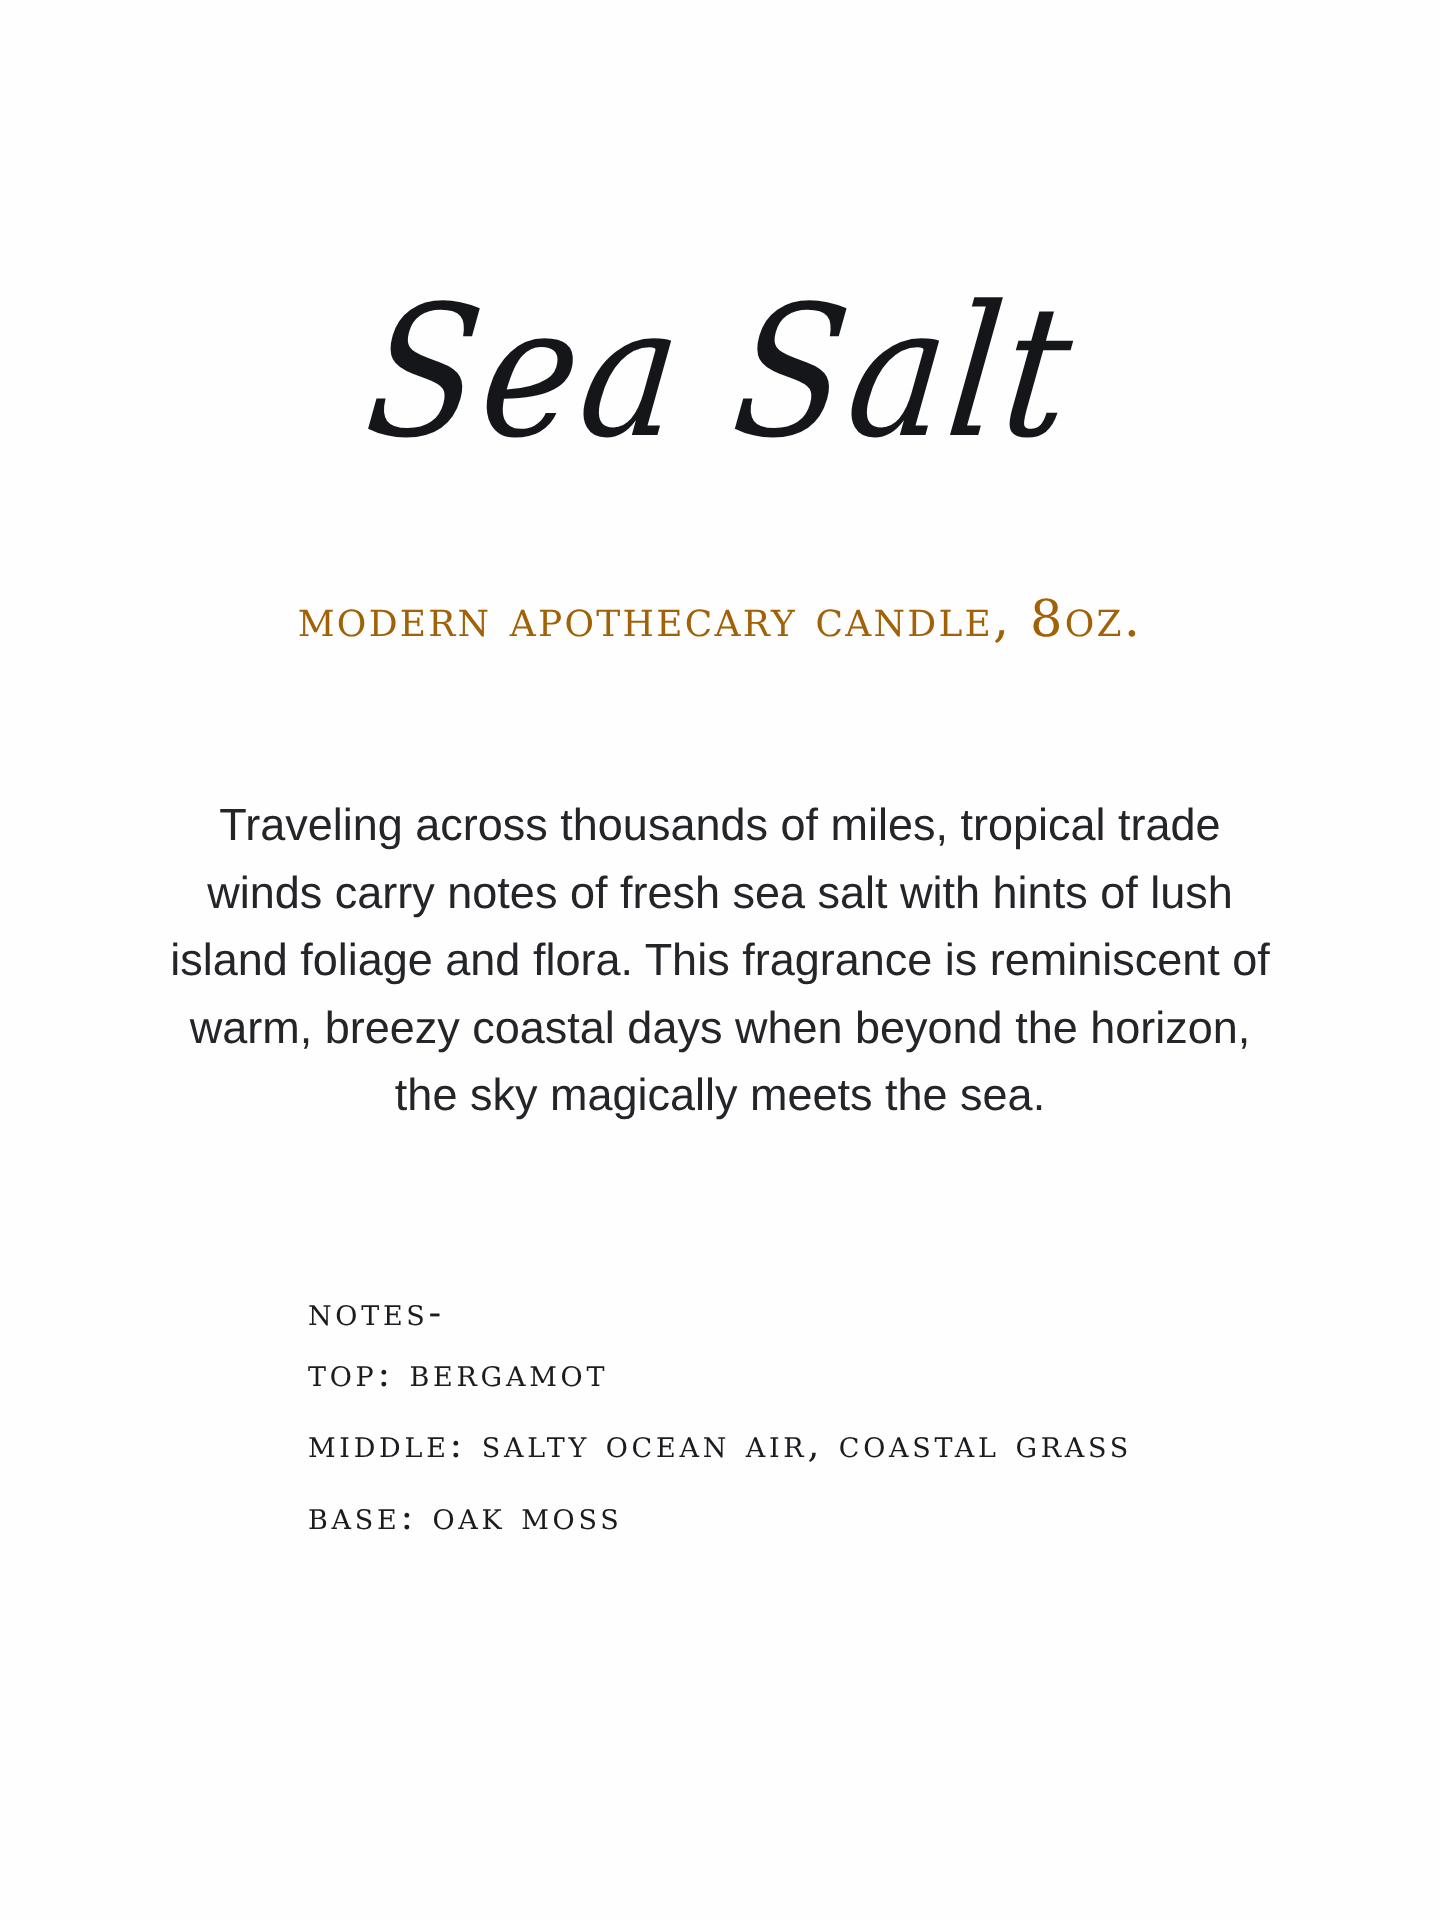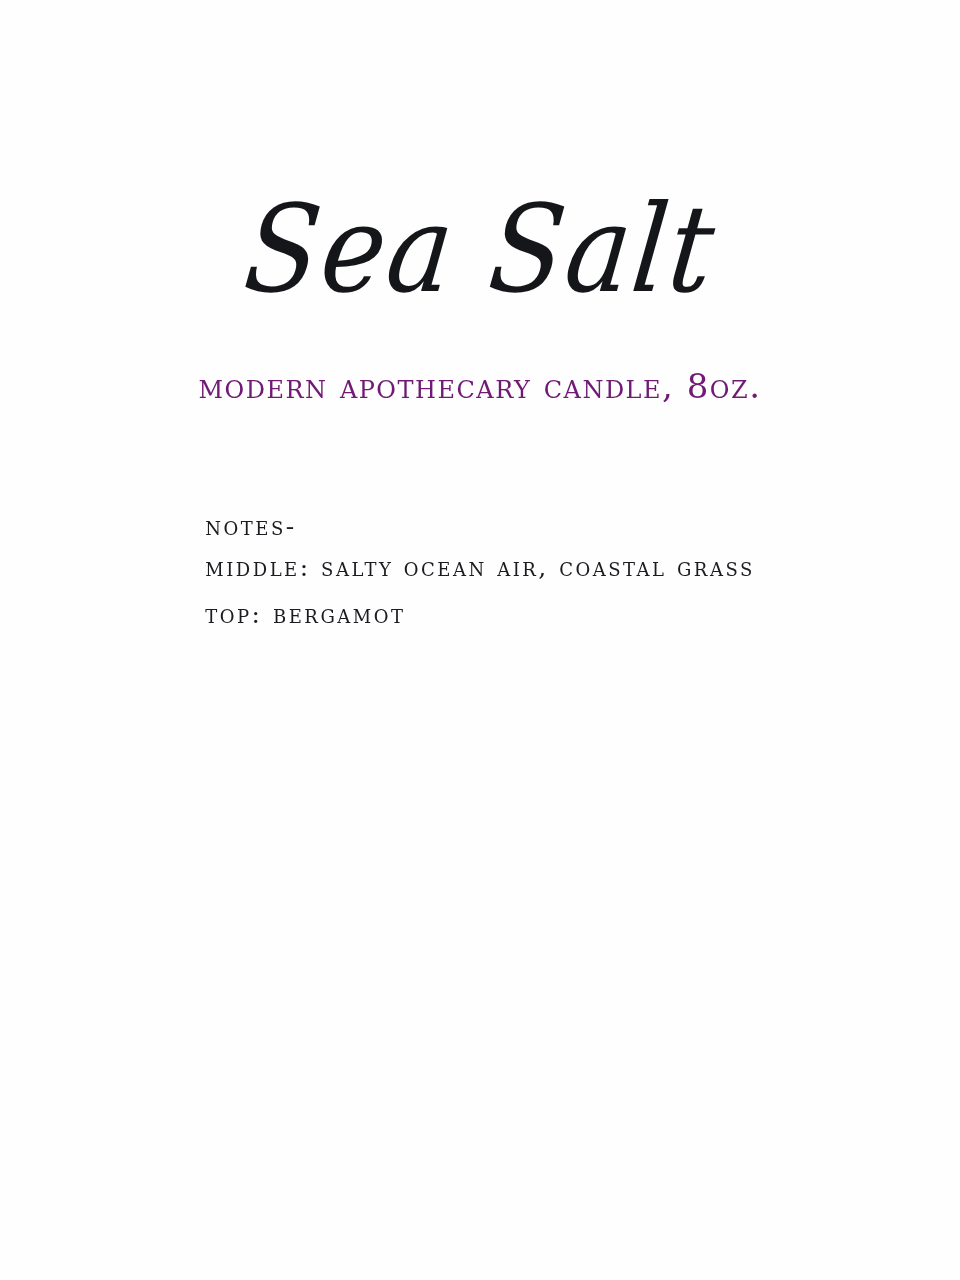--- a/index.html
+++ b/index.html
@@ -36,28 +36,28 @@
     letter-spacing: 2px;
     color: #15161a;
     text-align: center;
     transform: skewX(-6deg) scaleY(1.12);
     transform-origin: center;
     white-space: nowrap;
   }
 
   
   .subtitle {
-    margin-top: 64px;
+    margin-top: 91px;
     font-family: "DejaVu Serif", serif;
     font-size: 34px;
     line-height: 1.1;
     letter-spacing: 1.5px;
     font-variant: small-caps;
     text-transform: lowercase;
-    color: #701a75;
+    color: #a16207;
     text-align: center;
     white-space: nowrap;
   }
 
   
   .description {
     margin-top: 96px;
     width: 748px;
     font-family: "Liberation Sans", sans-serif;
     font-size: 30px;
@@ -89,20 +89,22 @@
 </style>
 </head>
 <body>
 
 <div class="page">
 
   <div class="product-name">Sea Salt</div>
 
   <div class="subtitle">Modern Apothecary Candle, 8oz.</div>
 
+  <div class="description">Traveling across thousands of miles, tropical trade winds carry notes of fresh sea salt with hints of lush island foliage and flora. This fragrance is reminiscent of warm, breezy coastal days when beyond the horizon, the sky magically meets the sea.</div>
 
   <div class="notes">
     <div class="notes-heading">Notes-</div>
+    <div class="note-line">Top: bergamot</div>
     <div class="note-line">Middle: salty ocean air, coastal grass</div>
-    <div class="note-line">Top: bergamot</div>
+    <div class="note-line">Base: oak moss</div>
   </div>
 
 </div>
 
 </body></html>

